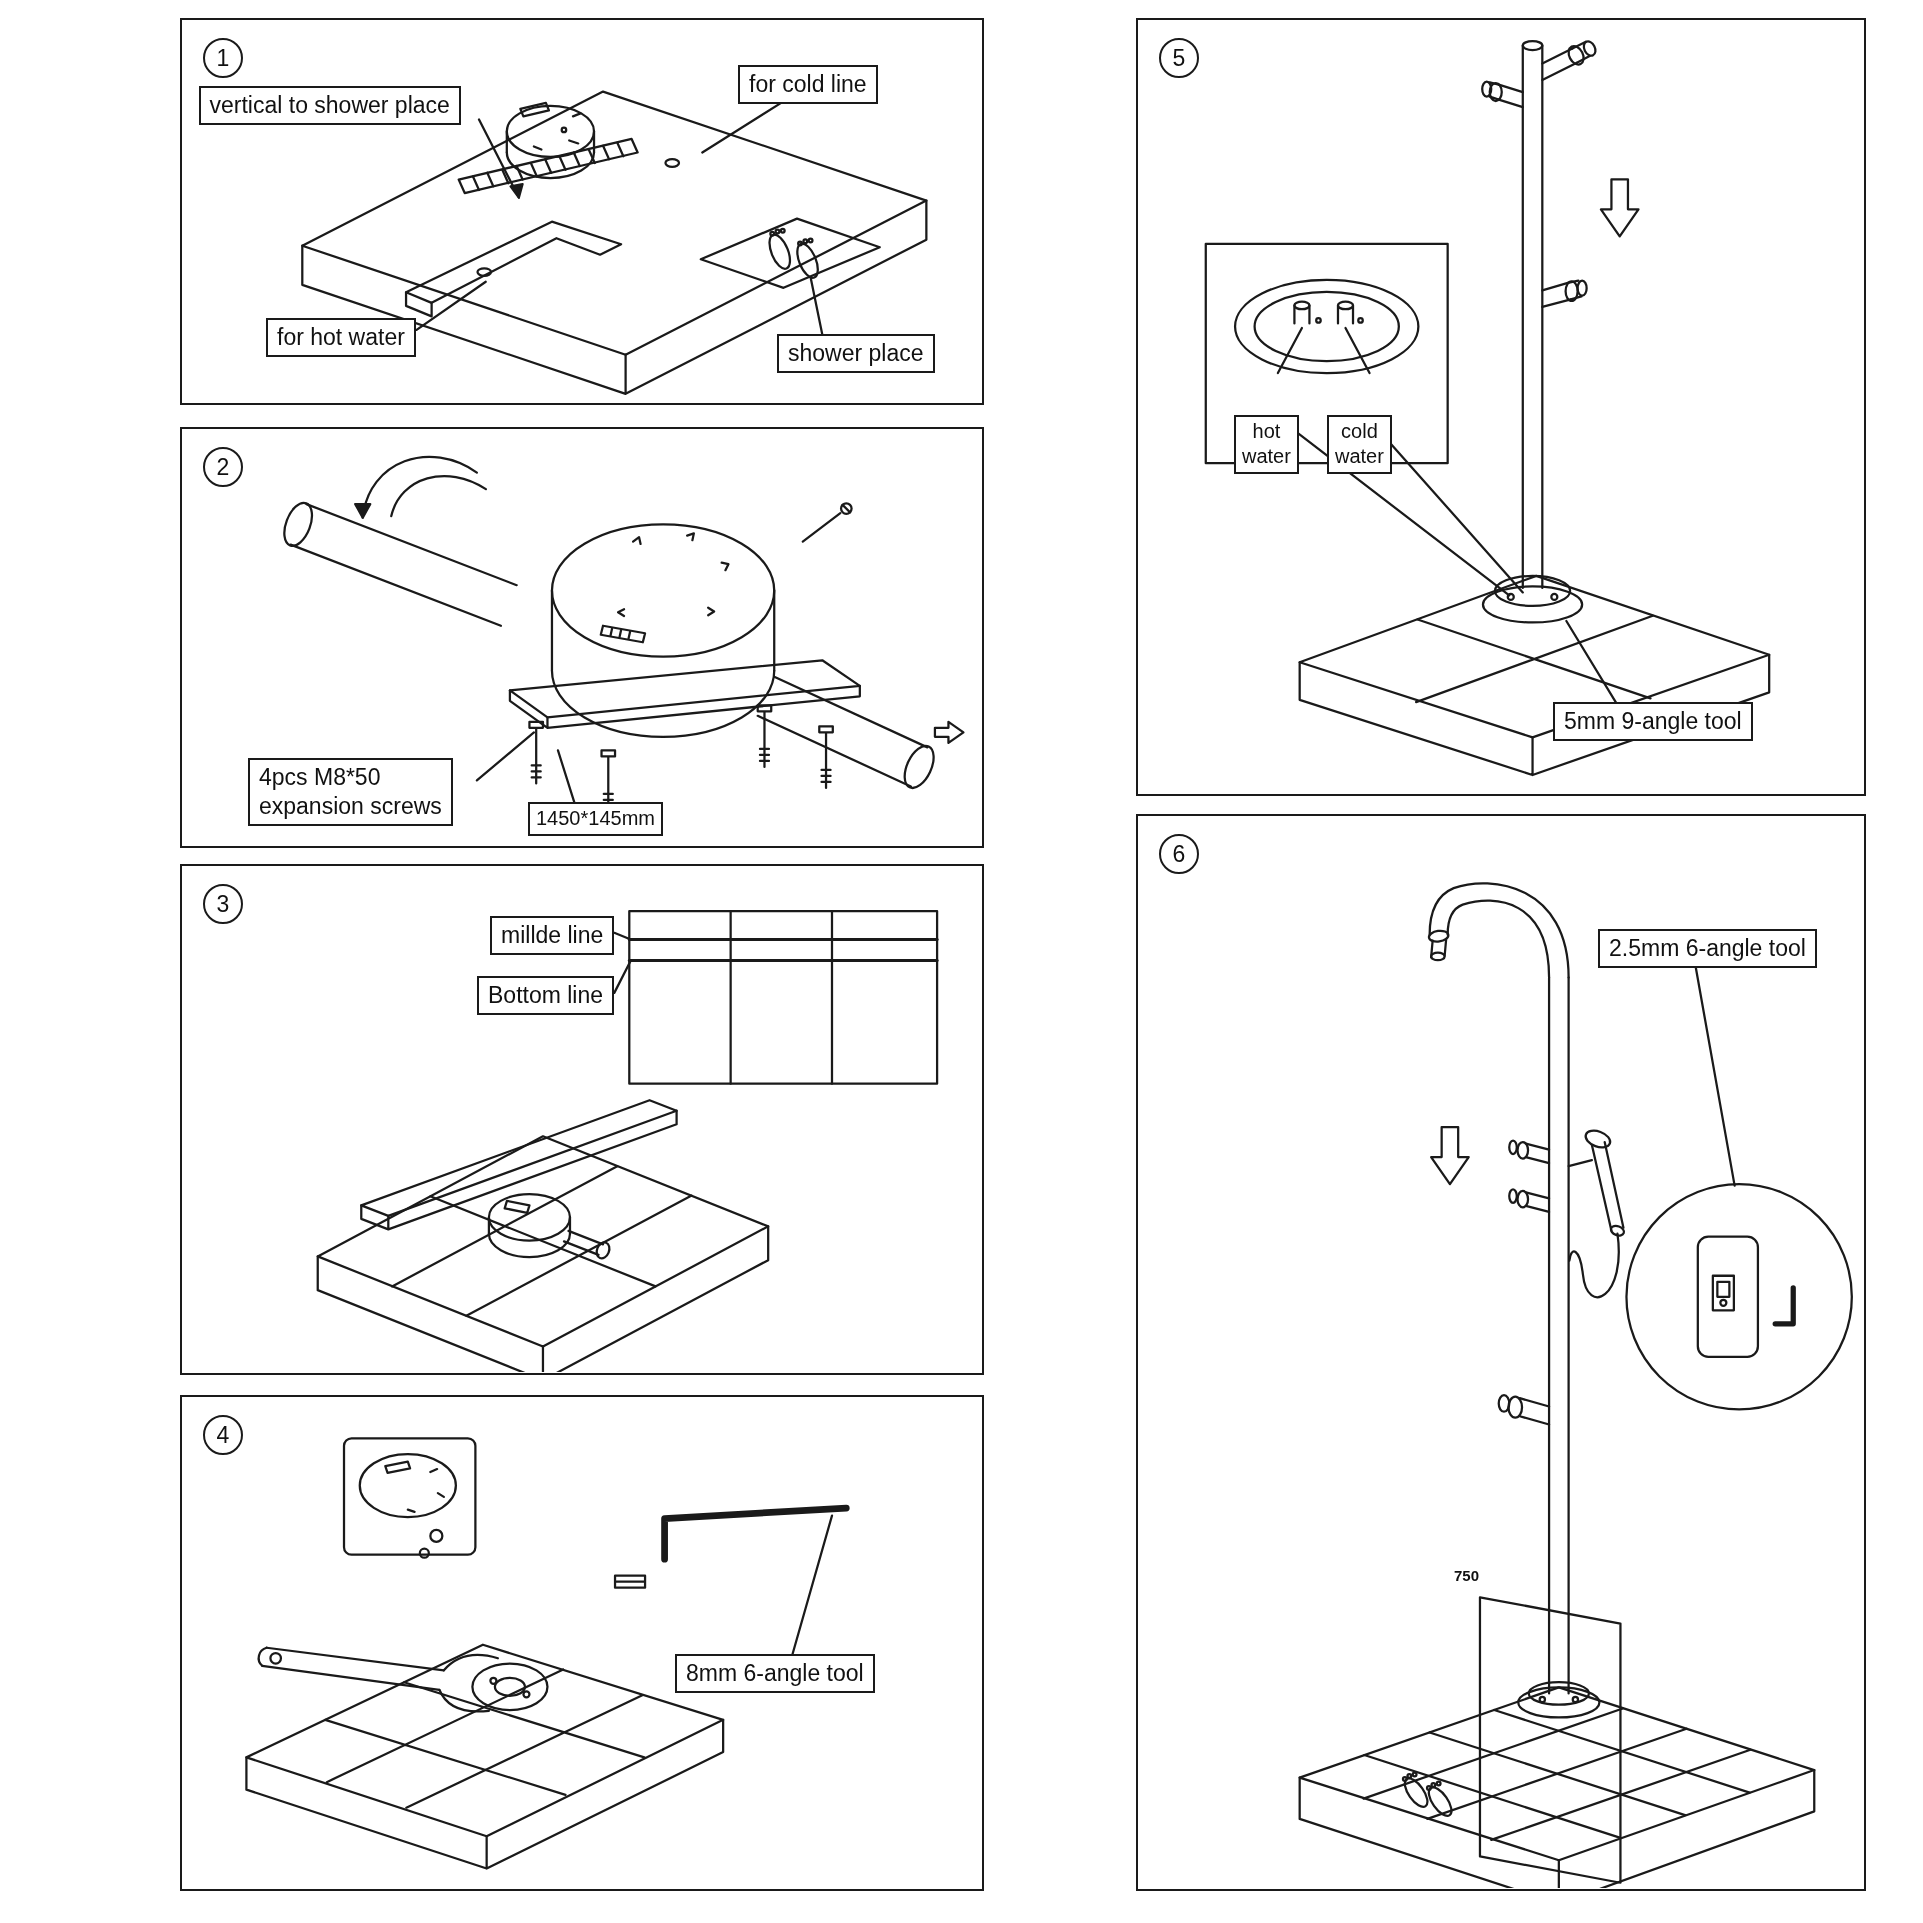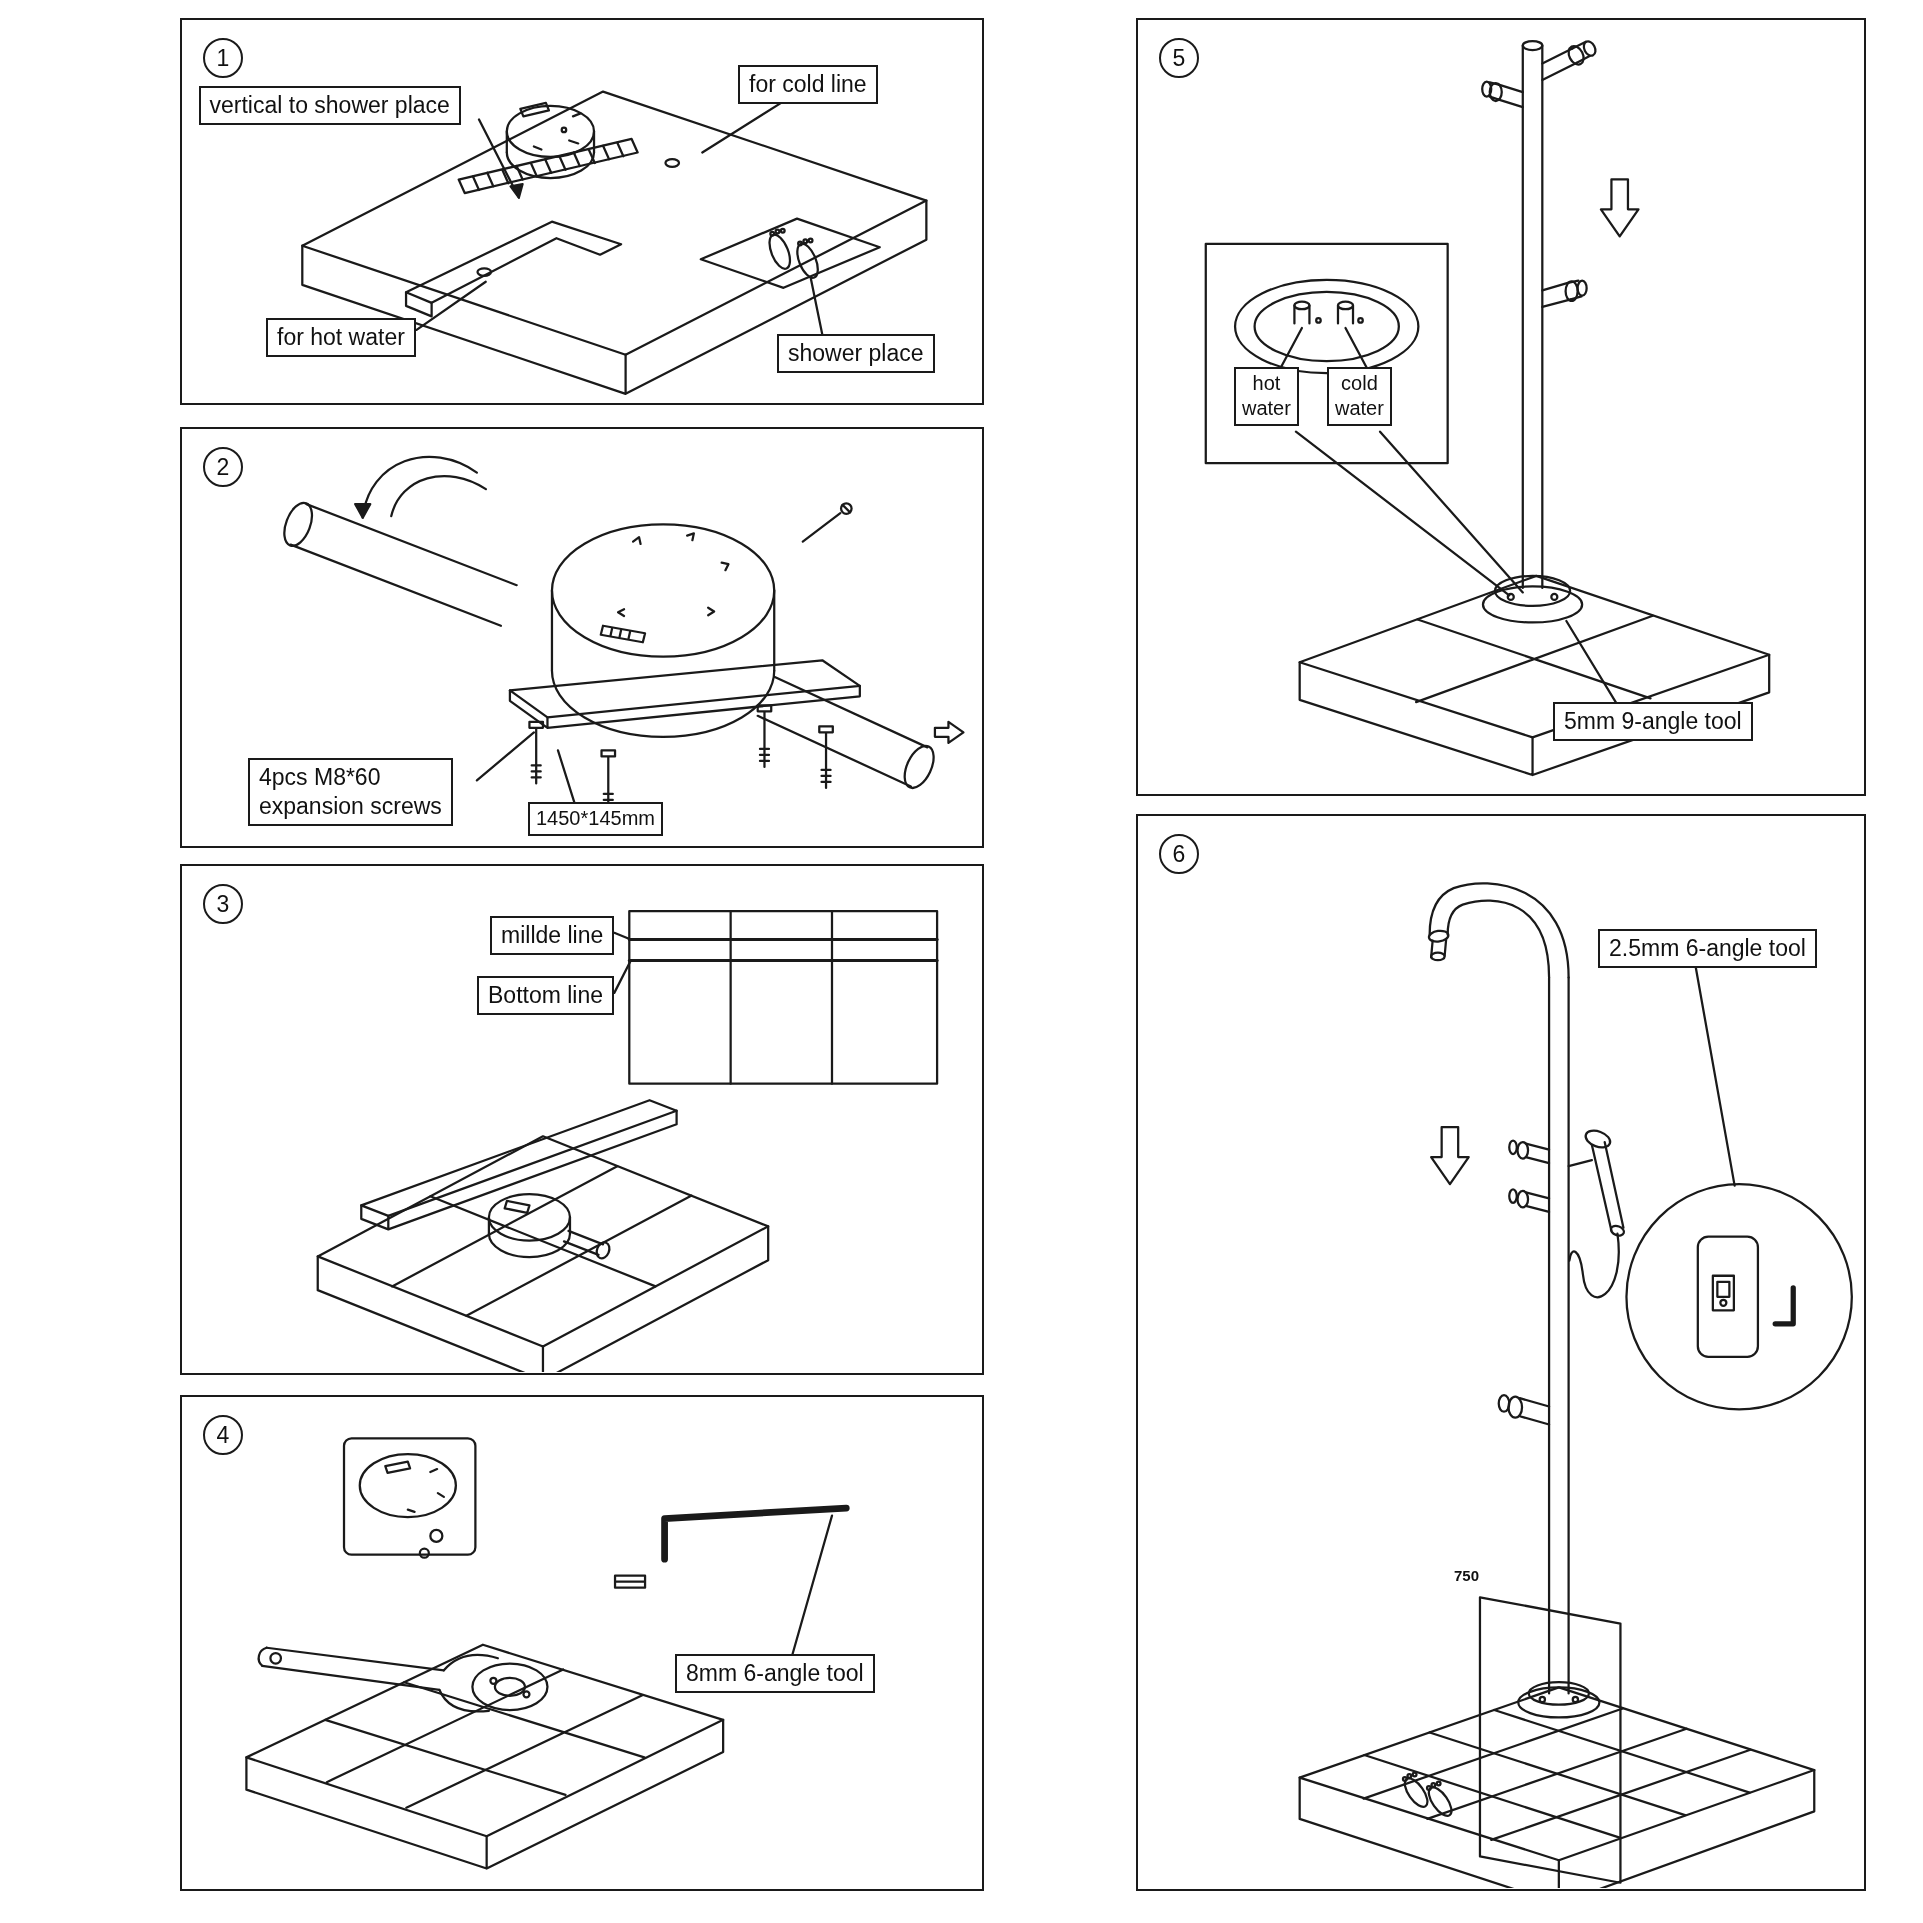--- a/index.html
+++ b/index.html
@@ -12,21 +12,21 @@
   .pnum{
     position:absolute;left:21px;top:18px;width:36px;height:36px;border:2.3px solid #1a1a1a;
     border-radius:50%;display:flex;align-items:center;justify-content:center;
     font-size:23px;background:#fff;z-index:3;
   }
   .lbl{
     position:absolute;border:2.3px solid #1a1a1a;background:#fff;padding:3px 9px;
     font-size:23px;line-height:1.25;white-space:nowrap;z-index:2;
   }
   .lbl.small{font-size:20px;padding:2.3px 6px;}
-  .lbl.center{text-align:center;}
+  .lbl.center{text-align:center;margin-top:48px;}
   .plain{position:absolute;font-size:15px;z-index:2;font-weight:bold;}
   .ln{display:block;}
 </style>
 </head>
 <body>
 
 <div class="panel" style="left:180px;top:18px;width:804px;height:387px">
   <div class="pnum">
       <span>1</span>
     </div>
@@ -134,21 +134,21 @@
         <path d="M879,101 l10,10"></path>
       </g>
 
       <g>
         <path d="M392,468 L468,404"></path>
         <path d="M522,498 L500,428"></path>
       </g>
     </g>
   </svg>
   <div class="lbl" style="left:66px;top:329px">
-    <span class="ln">4pcs M8*60</span>
+    <span class="ln">4pcs M8*50</span>
     <span class="ln">expansion screws</span>
   </div>
   <div class="lbl small" style="left:346px;top:373px">1450*145mm</div>
 </div>
 
 <div class="panel" style="left:180px;top:864px;width:804px;height:511px">
   <div class="pnum">
       <span>3</span>
     </div>
   <svg width="800" height="506" viewBox="0 0 1064 674">

